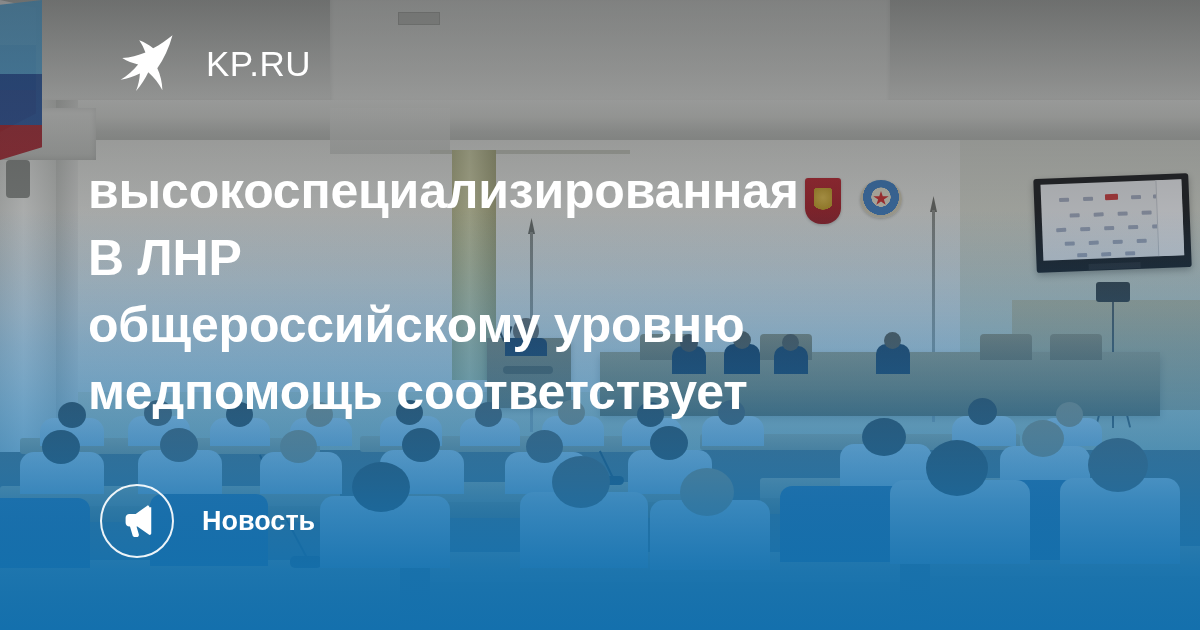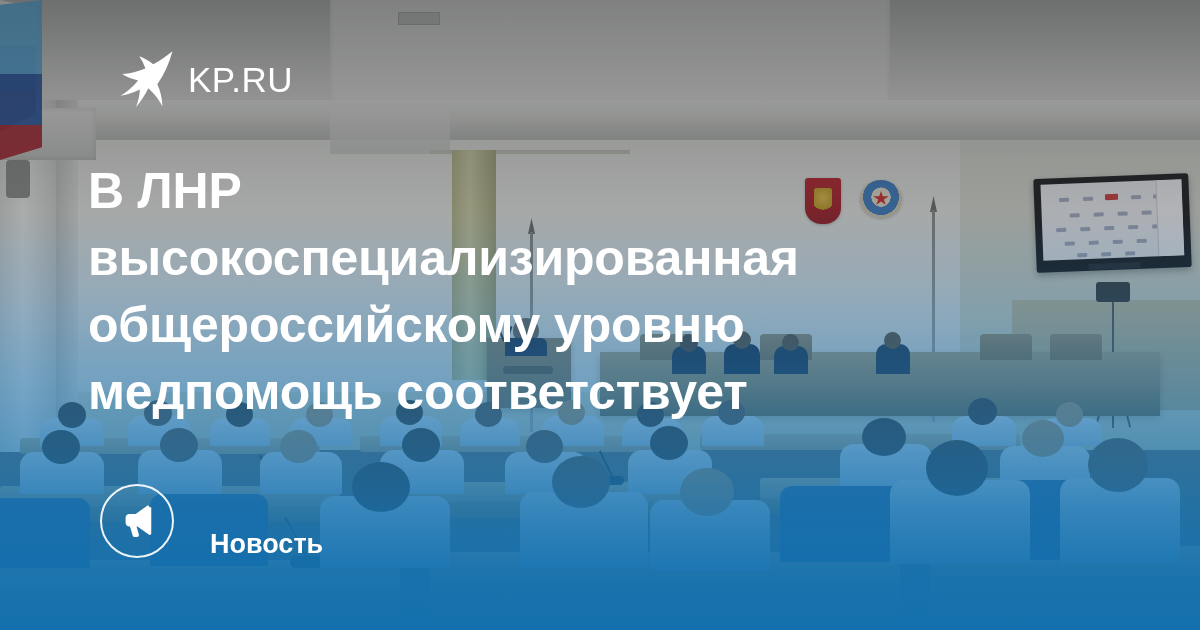--- a/index.html
+++ b/index.html
@@ -145,30 +145,30 @@
 
   
   .tint-dark{position:absolute;inset:0;
     background:linear-gradient(180deg,rgba(40,42,44,.52) 0%,rgba(42,45,48,.42) 22%,
       rgba(38,46,56,.30) 42%,rgba(26,62,96,.22) 55%,rgba(18,78,126,.10) 66%,rgba(0,0,0,0) 76%);}
   .tint-blue{position:absolute;left:0;right:0;bottom:0;height:420px;
     background:linear-gradient(180deg,rgba(17,106,172,0) 0%,rgba(17,106,172,.25) 24%,
       rgba(18,110,174,.55) 48%,rgba(18,112,175,.80) 70%,rgba(19,113,175,.94) 86%,rgba(20,112,173,1) 100%);}
 
   
-  .logo{position:absolute;left:108px;top:48px;display:flex;align-items:center;gap:14px;}
+  .logo{position:absolute;left:108px;top:32px;display:flex;align-items:center;gap:32px;}
   .logo-bird{width:66px;height:62px;display:block;}
   .logo-text{color:#ffffff;font-size:35px;font-weight:500;letter-spacing:.5px;line-height:1;}
 
   .headline{position:absolute;left:88px;top:158px;width:840px;
     color:#ffffff;font-size:50px;font-weight:700;line-height:67px;
     letter-spacing:-.2px;}
   .headline span{display:block;white-space:nowrap;}
 
-  .badge{position:absolute;left:100px;top:484px;display:flex;align-items:flex-end;gap:36px;}
+  .badge{position:absolute;left:100px;top:484px;display:flex;align-items:center;gap:28px;}
   .badge-circle{width:74px;height:74px;border-radius:50%;
     border:2px solid rgba(255,255,255,.92);
     display:flex;align-items:center;justify-content:center;}
   .badge-circle svg{width:38px;height:38px;display:block;}
   .badge-label{color:#ffffff;font-size:27px;font-weight:700;line-height:1;}
 </style>
 </head>
 <body>
 
 <div class="card">
@@ -365,22 +365,22 @@
   <div class="tint-blue"></div>
 
   <div class="logo">
     <svg class="logo-bird" viewBox="0 0 66 62" aria-hidden="true">
       <path fill="#ffffff" d="M64.5 3.2C58.6 8.0 52.0 12.6 45.2 16.3 41.0 12.9 36.3 10.2 31.2 8.3 33.9 12.3 36.0 16.4 37.4 20.5 30.0 23.6 22.2 25.5 14.2 26.1 19.2 29.2 24.6 31.3 30.1 32.4 25.4 38.4 19.5 43.6 12.6 47.7 19.6 46.7 26.1 44.6 31.9 41.6 31.6 47.5 30.3 53.4 28.0 59.0 33.2 53.0 37.3 46.7 40.3 40.2 46.0 45.3 50.8 51.4 54.4 58.2 54.2 50.2 52.4 42.8 49.3 36.2 55.9 27.0 61.0 15.9 64.5 3.2Z"></path>
     </svg>
     <div class="logo-text">KP.RU</div>
   </div>
 
   <div class="headline">
+    <span>высокоспециализированная</span>
     <span>В ЛНР</span>
-    <span>высокоспециализированная</span>
     <span>общероссийскому уровню</span>
     <span>медпомощь соответствует</span>
   </div>
 
   <div class="badge">
     <div class="badge-circle">
       <svg viewBox="0 0 40 40" aria-hidden="true">
         <path fill="#ffffff" d="M33 5.5c0-1.4-1.5-2.2-2.6-1.4L18.6 12.6H12c-2.2 0-4 1.8-4 4v5.2c0 2.2 1.8 4 4 4h0.6l2.8 9.4c0.3 1.0 1.2 1.6 2.2 1.6h2.2c1.5 0 2.5-1.4 2.1-2.8l-2.4-8.2h0.9l12.0 8.5c1.1 0.8 2.6 0 2.6-1.4V5.5z"></path>
       </svg>
     </div>

